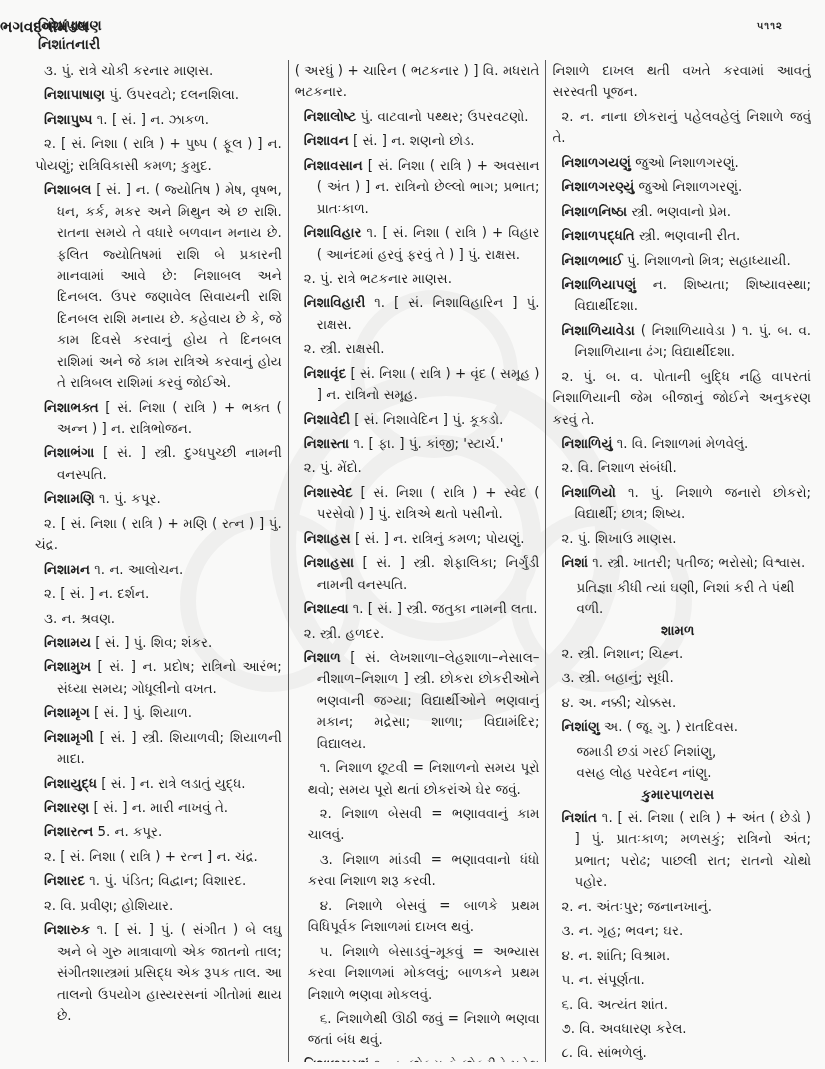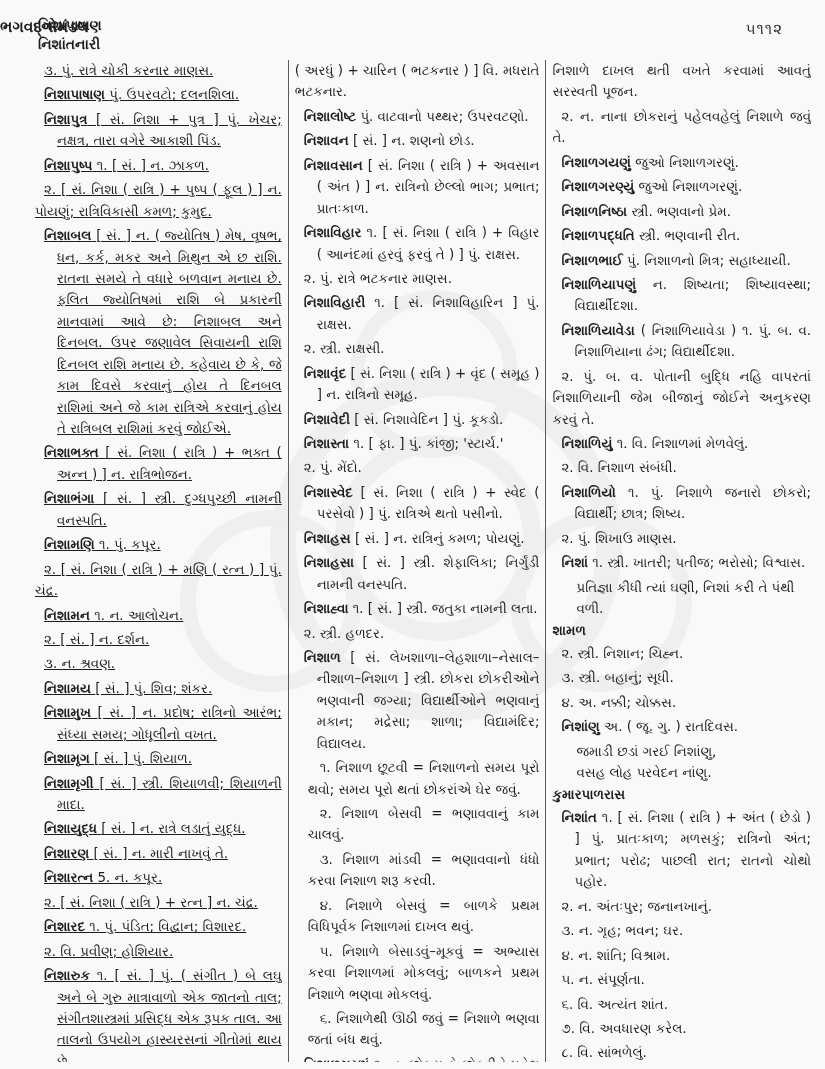--- a/index.html
+++ b/index.html
@@ -17,37 +17,37 @@
   .wm-ring{position:absolute;border-radius:50%;border:26px solid #efefee;}
   .wm-r1{width:300px;height:300px;left:30px;top:40px;}
   .wm-r2{width:170px;height:170px;left:95px;top:105px;border-width:18px;}
   .wm-r3{width:150px;height:150px;left:-60px;top:180px;border-width:16px;}
   .wm-r4{width:150px;height:150px;left:270px;top:180px;border-width:16px;}
   .wm-r5{width:140px;height:140px;left:110px;top:-40px;border-width:14px;}
 
   header{position:absolute;top:16px;left:0;width:825px;height:44px;}
   .guide{position:absolute;left:38px;top:0;font-weight:bold;font-size:14px;line-height:19px;}
   .title{position:absolute;left:0;right:0;top:2px;text-align:left;font-weight:bold;font-size:15.5px;}
-  .pagenum{position:absolute;right:42px;top:4px;font-weight:normal;font-size:15px;letter-spacing:1px;margin-left:40px;}
+  .pagenum{position:absolute;right:42px;top:4px;font-weight:bold;font-size:10px;letter-spacing:1px;margin-left:40px;}
 
   .columns{position:absolute;top:60px;left:35px;width:776px;height:1002px;display:flex;}
   .col{overflow:hidden;font-size:13.4px;line-height:1.6;}
-  .col-0{width:250px;text-decoration:underline;}
+  .col-0{width:250px;}
   .col-1{width:248px;}
   .col-2{width:262px;}
   .rule{width:1px;background:#5a5a5a;margin:0 6px 0 6px;height:100%;}
 
   .para{margin:0 0 3px 0;text-align:justify;}
   .hw{font-weight:bold;}
   .entry{padding-left:13px;text-indent:-13px;margin-left:9px;}
   .sense{text-indent:9px;}
   .cont{text-indent:0;}
   .idiom{padding-left:13px;text-indent:12px;}
   .verse{text-align:left;padding-left:24px;margin-bottom:0;}
-  .attrib{text-align:left;padding-right:8px;font-weight:bold;margin-bottom:2px;}
+  .attrib{text-align:center;padding-right:8px;font-weight:bold;margin-bottom:2px;}
 </style>
 </head>
 <body>
 
 <div class="page">
 
   <div class="watermark">
     <div class="wm-ring wm-r1"></div>
     <div class="wm-ring wm-r2"></div>
     <div class="wm-ring wm-r3"></div>
@@ -61,21 +61,20 @@
       <div>નિશાંતનારી</div>
     </div>
     <div class="title">ભગવદ્ગોમંડલ</div>
     <div class="pagenum">૫૧૧૨</div>
   </header>
 
   <main class="columns">
     <section class="col col-0" id="col-0">
         <p class="para sense"><span>૩. પું. રાત્રે ચોકી કરનાર માણસ.</span></p>
         <p class="para entry"><b class="hw">નિશાપાષાણ</b> <span>પું. ઉપરવટો; દલનશિલા.</span></p>
-        <p class="para entry"><b class="hw">નિશાપુત્ર</b> <span>[ સં. નિશા + પુત્ર ] પું. ખેચર; નક્ષત્ર, તારા વગેરે આકાશી પિંડ.</span></p>
         <p class="para entry"><b class="hw">નિશાપુષ્પ</b> <span>૧. [ સં. ] ન. ઝાકળ.</span></p>
         <p class="para sense"><span>૨. [ સં. નિશા ( રાત્રિ ) + પુષ્પ ( ફૂલ ) ] ન. પોયણું; રાત્રિવિકાસી કમળ; કુમુદ.</span></p>
         <p class="para entry"><b class="hw">નિશાબલ</b> <span>[ સં. ] ન. ( જ્યોતિષ ) મેષ, વૃષભ, ધન, કર્ક, મકર અને મિથુન એ છ રાશિ. રાતના સમયે તે વધારે બળવાન મનાય છે. ફલિત જ્યોતિષમાં રાશિ બે પ્રકારની માનવામાં આવે છે: નિશાબલ અને દિનબલ. ઉપર જણાવેલ સિવાયની રાશિ દિનબલ રાશિ મનાય છે. કહેવાય છે કે, જે કામ દિવસે કરવાનું હોય તે દિનબલ રાશિમાં અને જે કામ રાત્રિએ કરવાનું હોય તે રાત્રિબલ રાશિમાં કરવું જોઈએ.</span></p>
         <p class="para entry"><b class="hw">નિશાભક્ત</b> <span>[ સં. નિશા ( રાત્રિ ) + ભક્ત ( અન્ન ) ] ન. રાત્રિભોજન.</span></p>
         <p class="para entry"><b class="hw">નિશાભંગા</b> <span>[ સં. ] સ્ત્રી. દુગ્ધપુચ્છી નામની વનસ્પતિ.</span></p>
         <p class="para entry"><b class="hw">નિશામણિ</b> <span>૧. પું. કપૂર.</span></p>
         <p class="para sense"><span>૨. [ સં. નિશા ( રાત્રિ ) + મણિ ( રત્ન ) ] પું. ચંદ્ર.</span></p>
         <p class="para entry"><b class="hw">નિશામન</b> <span>૧. ન. આલોચન.</span></p>
         <p class="para sense"><span>૨. [ સં. ] ન. દર્શન.</span></p>
         <p class="para sense"><span>૩. ન. શ્રવણ.</span></p>

